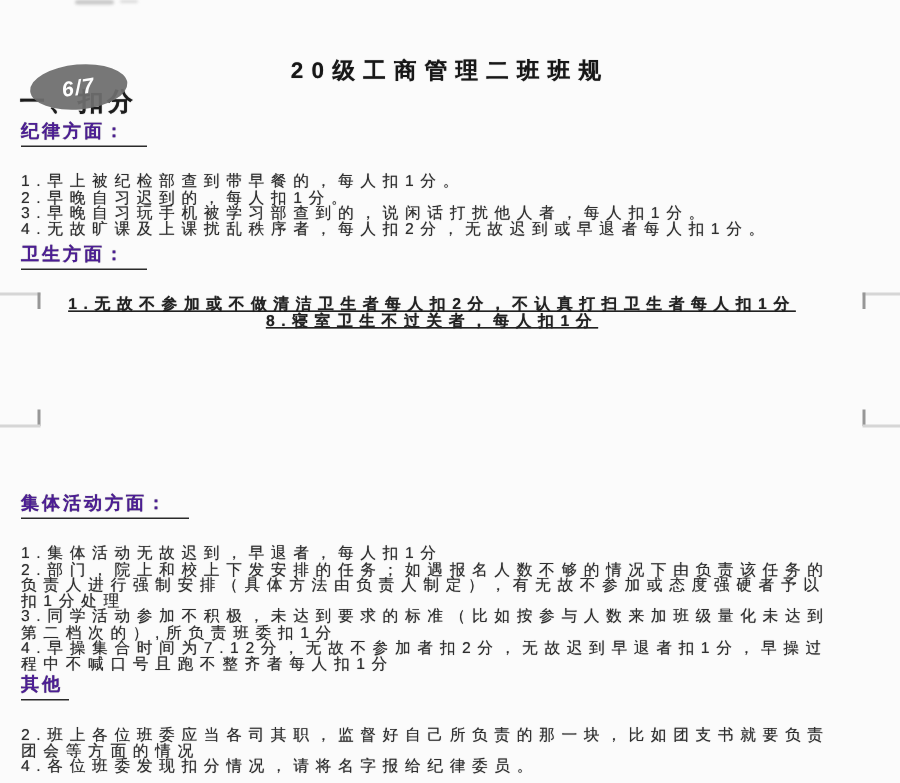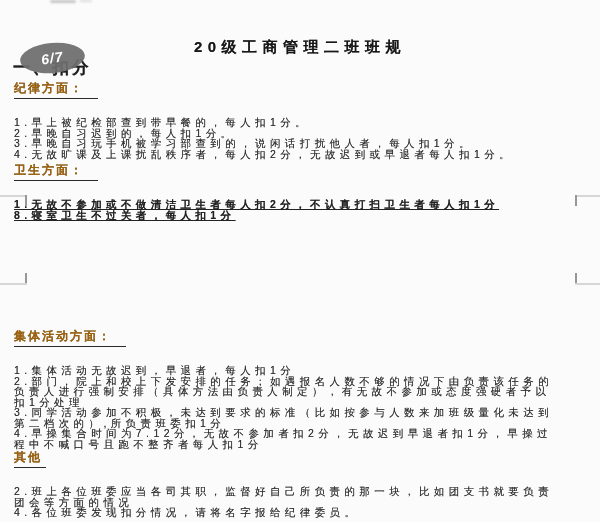--- a/index.html
+++ b/index.html
@@ -61,39 +61,40 @@
     font-weight: bold;
     letter-spacing: 1px;
     transform: rotate(-4deg);
   }
   .section { position: absolute; left: 14px; }
   .sec-heading {
     display: inline-block;
     font-size: 12px;
     font-weight: bold;
     letter-spacing: 2px;
-    color: #a16207;
+    color: #4c1d95;
     border-bottom: 1.5px solid #2a2a2a;
     padding: 0 14px 1px 0;
     text-shadow: 0 0 .6px rgba(0,0,0,.55);
   }
   .sec-heading.short { padding-right: 4px; }
   .item-list { margin-top: 18px; width: 548px; }
   .li {
     font-size: 10.5px;
     line-height: 10.5px;
     letter-spacing: 4.4px;
     color: #2e2e2e;
     text-shadow: 0 0 .6px rgba(0,0,0,.5);
   }
   .item-list.bold-underline .li {
     font-weight: bold;
     text-decoration: underline;
     text-underline-offset: 1px;
     color: #222;
+    text-align: center;
   }
   .mark-h { position: absolute; height: 2px; background: var(--crop-mark-light, #d6d6d6); }
   .mark-v { position: absolute; width: 2px; background: var(--crop-mark-dark, #979797); }
 </style>
 </head>
 <body>
 
 <div class="page">
 
   <div class="scan-smudge" style="left:50px; top:0; width:26px; height:3px;"></div>

